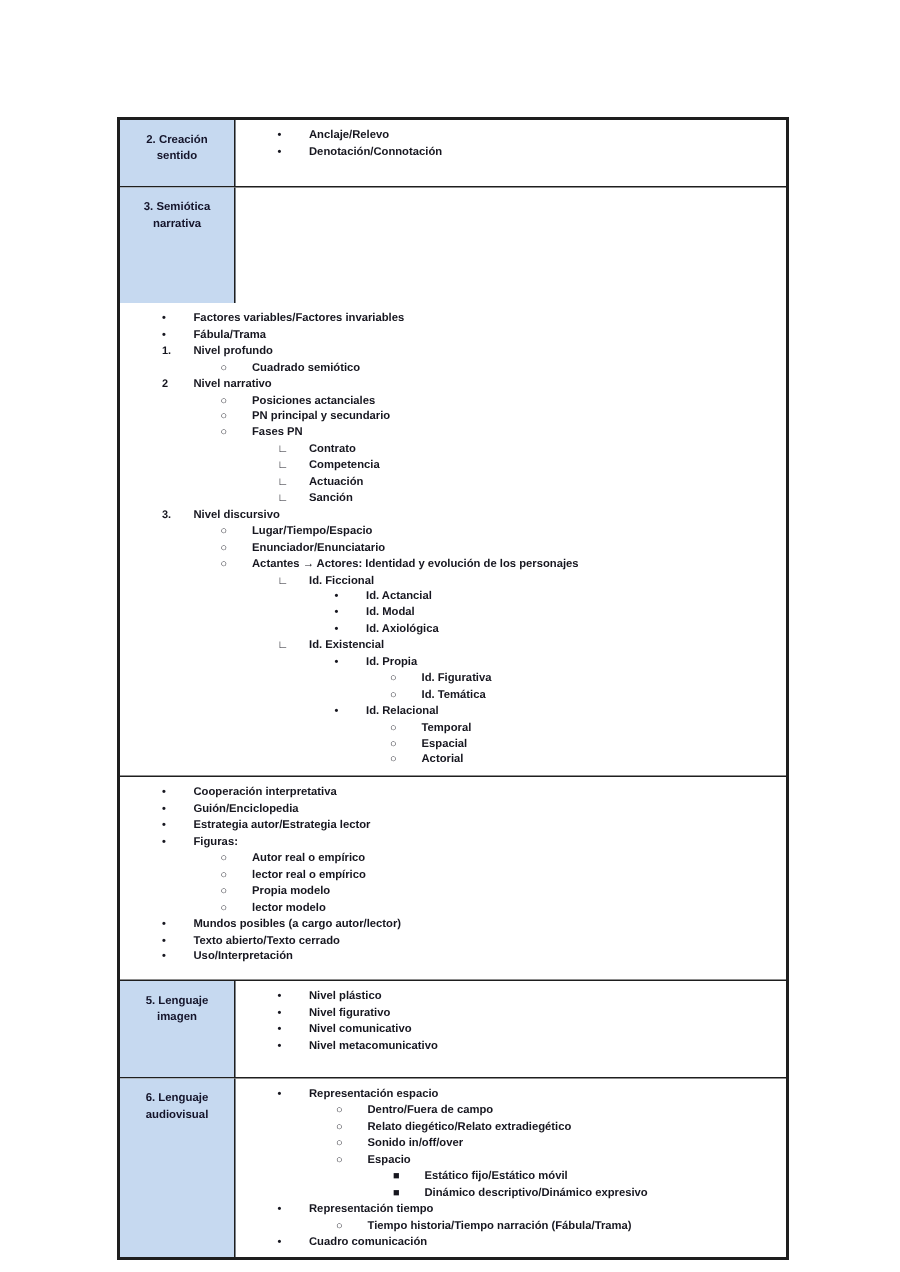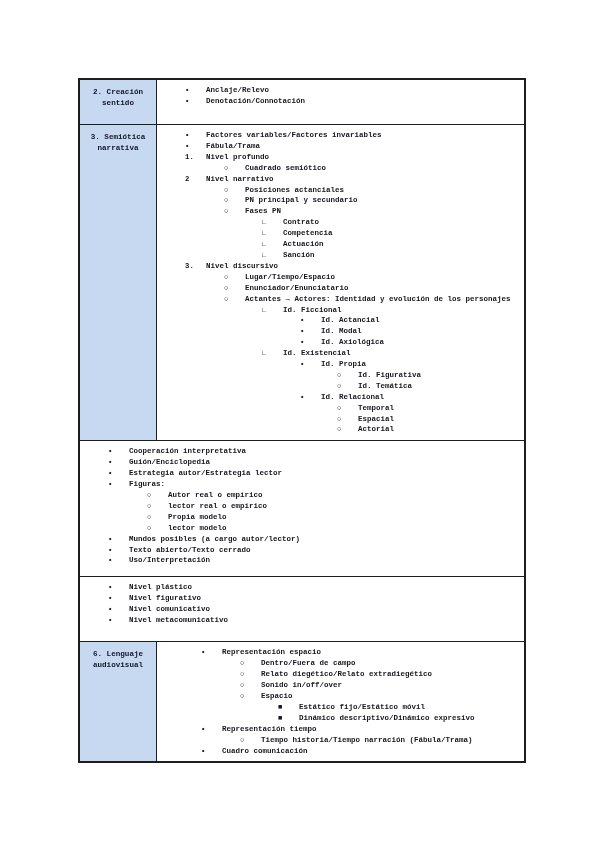--- a/index.html
+++ b/index.html
@@ -5,40 +5,40 @@
   html, body {
     margin: 0;
     padding: 0;
     background: #ffffff;
   }
   .page {
     position: relative;
     width: 600px;
     height: 848px;
     background: #ffffff;
-    font-family: Liberation Mono, monospace;
+    font-family: Liberation Sans, sans-serif;
     overflow: hidden;
   }
   .outline-table {
     position: absolute;
     left: 78px;
     top: 78px;
     width: 448px;
     box-sizing: border-box;
     border: 2px solid #1e1e1e;
     background: #ffffff;
   }
   .trow {
     display: flex;
     border-bottom: 1px solid #1e1e1e;
     box-sizing: border-box;
   }
-  .trow:last-child { border-bottom: none; gap: 16px; }
+  .trow:last-child { border-bottom: none; }
   .trow:nth-child(1) { min-height: 45px; }
-  .trow:nth-child(2) { min-height: 313px; }
+  .trow:nth-child(2) { min-height: 313px; flex-direction: column; }
   .trow:nth-child(3) { min-height: 136px; }
   .trow:nth-child(4) { min-height: 65px; }
   .trow:nth-child(5) { min-height: 119px; }
   .title-cell {
     flex: 0 0 77px;
     width: 77px;
     box-sizing: border-box;
     border-right: 1px solid #1e1e1e;
     text-align: center;
     padding: 7px 4px 0 4px;
@@ -250,20 +250,21 @@
             <span class="marker">•</span>
             <span>Texto abierto/Texto cerrado</span>
           </div>
           <div class="line ind1">
             <span class="marker">•</span>
             <span>Uso/Interpretación</span>
           </div>
         </div>
       </div>
       <div class="trow">
+        <div class="title-cell" style="background: rgb(198, 217, 240);"><span>5. Lenguaje imagen</span></div>
         <div class="content-cell">
           <div class="line ind1">
             <span class="marker">•</span>
             <span>Nivel plástico</span>
           </div>
           <div class="line ind1">
             <span class="marker">•</span>
             <span>Nivel figurativo</span>
           </div>
           <div class="line ind1">

